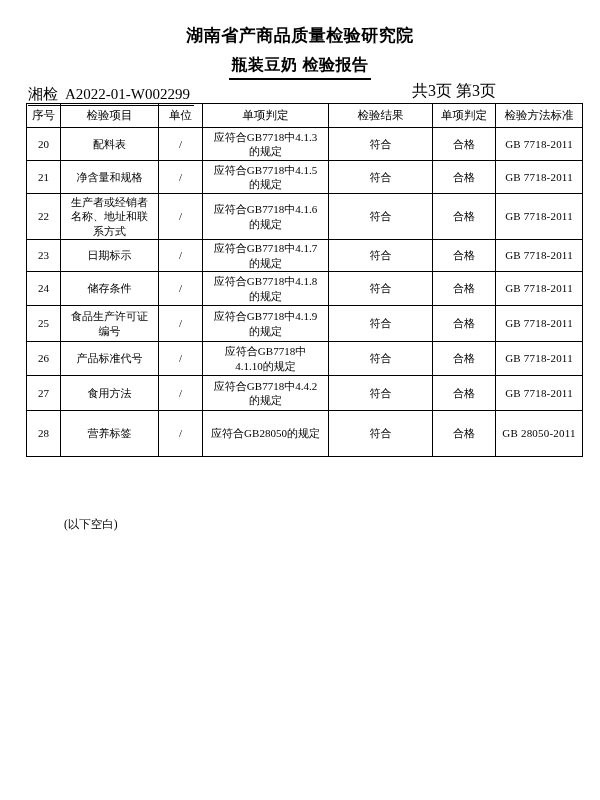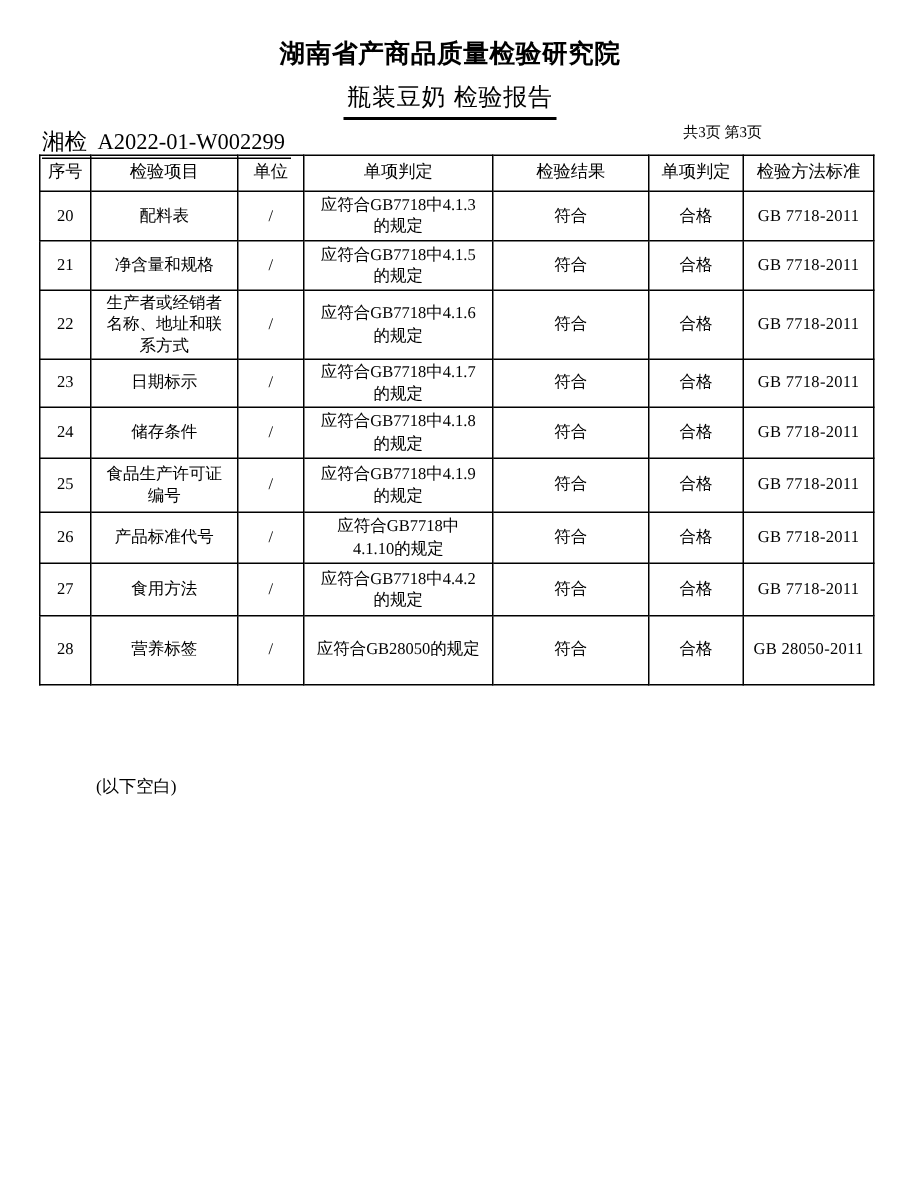--- a/index.html
+++ b/index.html
@@ -30,41 +30,41 @@
   .report-title-wrap {
     position: absolute;
     top: 55px;
     left: 0;
     width: 100%;
     text-align: center;
   }
   .report-title {
     display: inline-block;
     font-family: "Liberation Sans", "DejaVu Sans", sans-serif;
-    font-weight: normal;
+    font-weight: bold;
     font-size: 16px;
     letter-spacing: 0.5px;
     border-bottom: 2px solid #000;
     padding: 0 3px 2px 3px;
   }
   .meta-left {
     position: absolute;
     left: 28px;
     top: 85px;
     font-size: 15px;
     border-bottom: 1px solid #000;
     padding: 0 4px 1px 0;
     white-space: nowrap;
   }
   .meta-left .sp { display: inline-block; width: 7px; }
   .meta-right {
     position: absolute;
-    right: 92px;
+    right: 104px;
     top: 81px;
-    font-size: 10px;
+    font-size: 16px;
     white-space: nowrap;
   }
   table.inspection {
     position: absolute;
     left: 26px;
     top: 103px;
     width: 556px;
     border-collapse: collapse;
     table-layout: fixed;
   }

